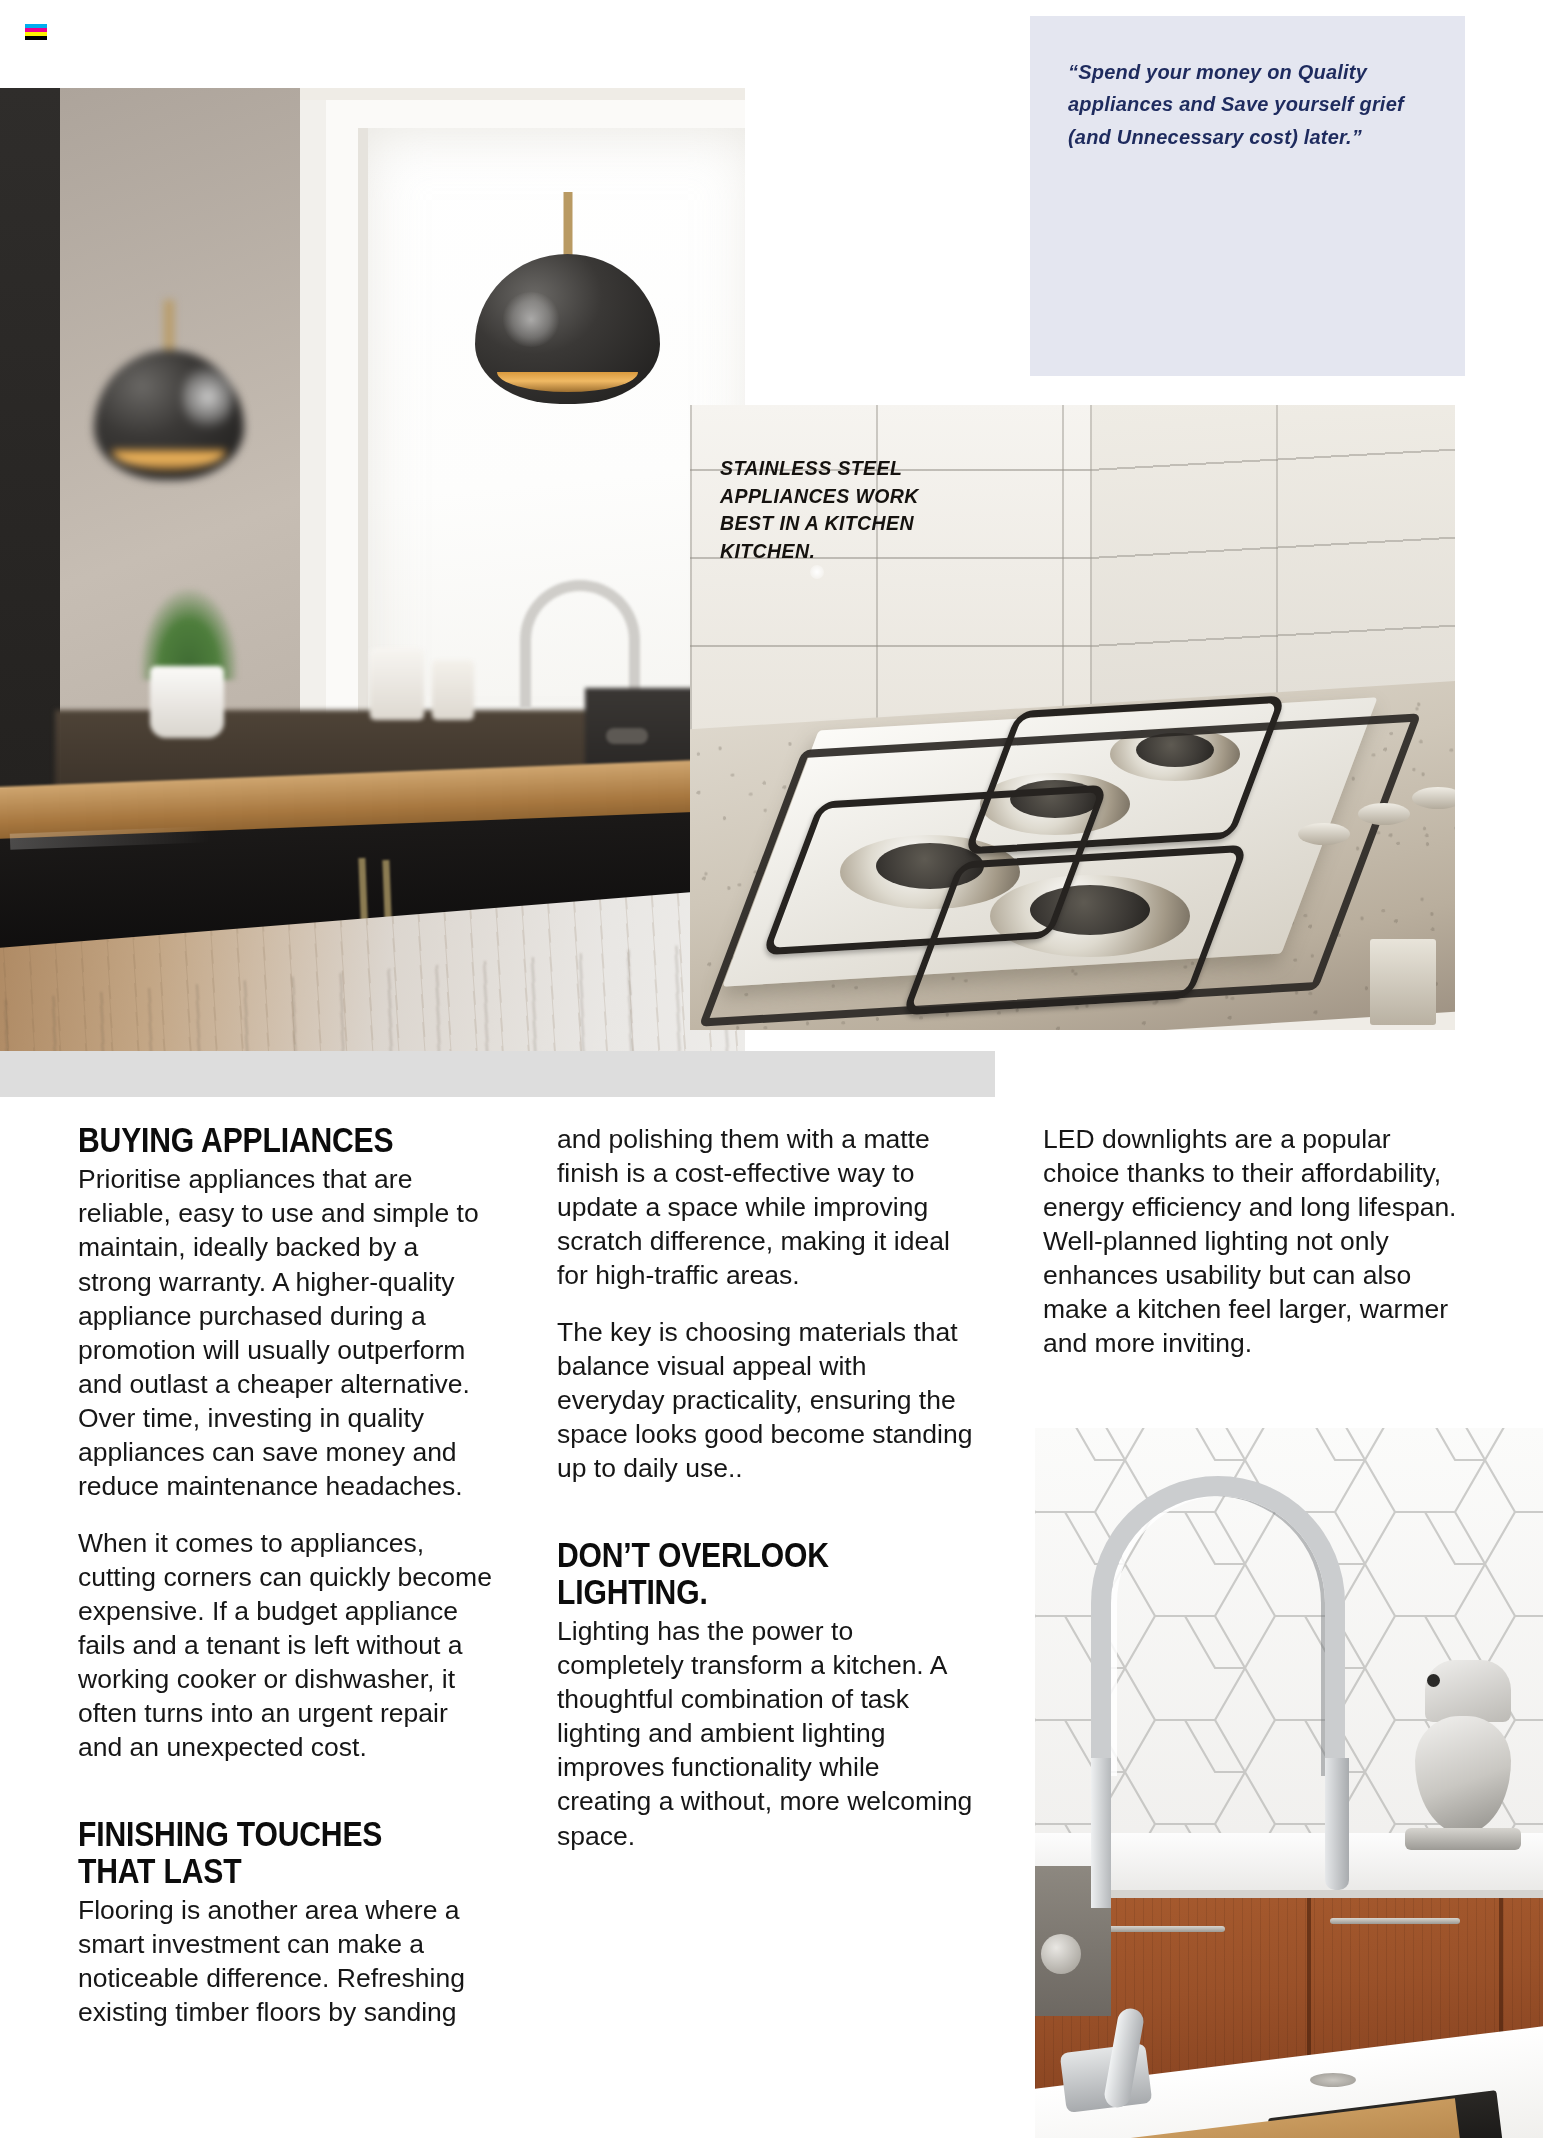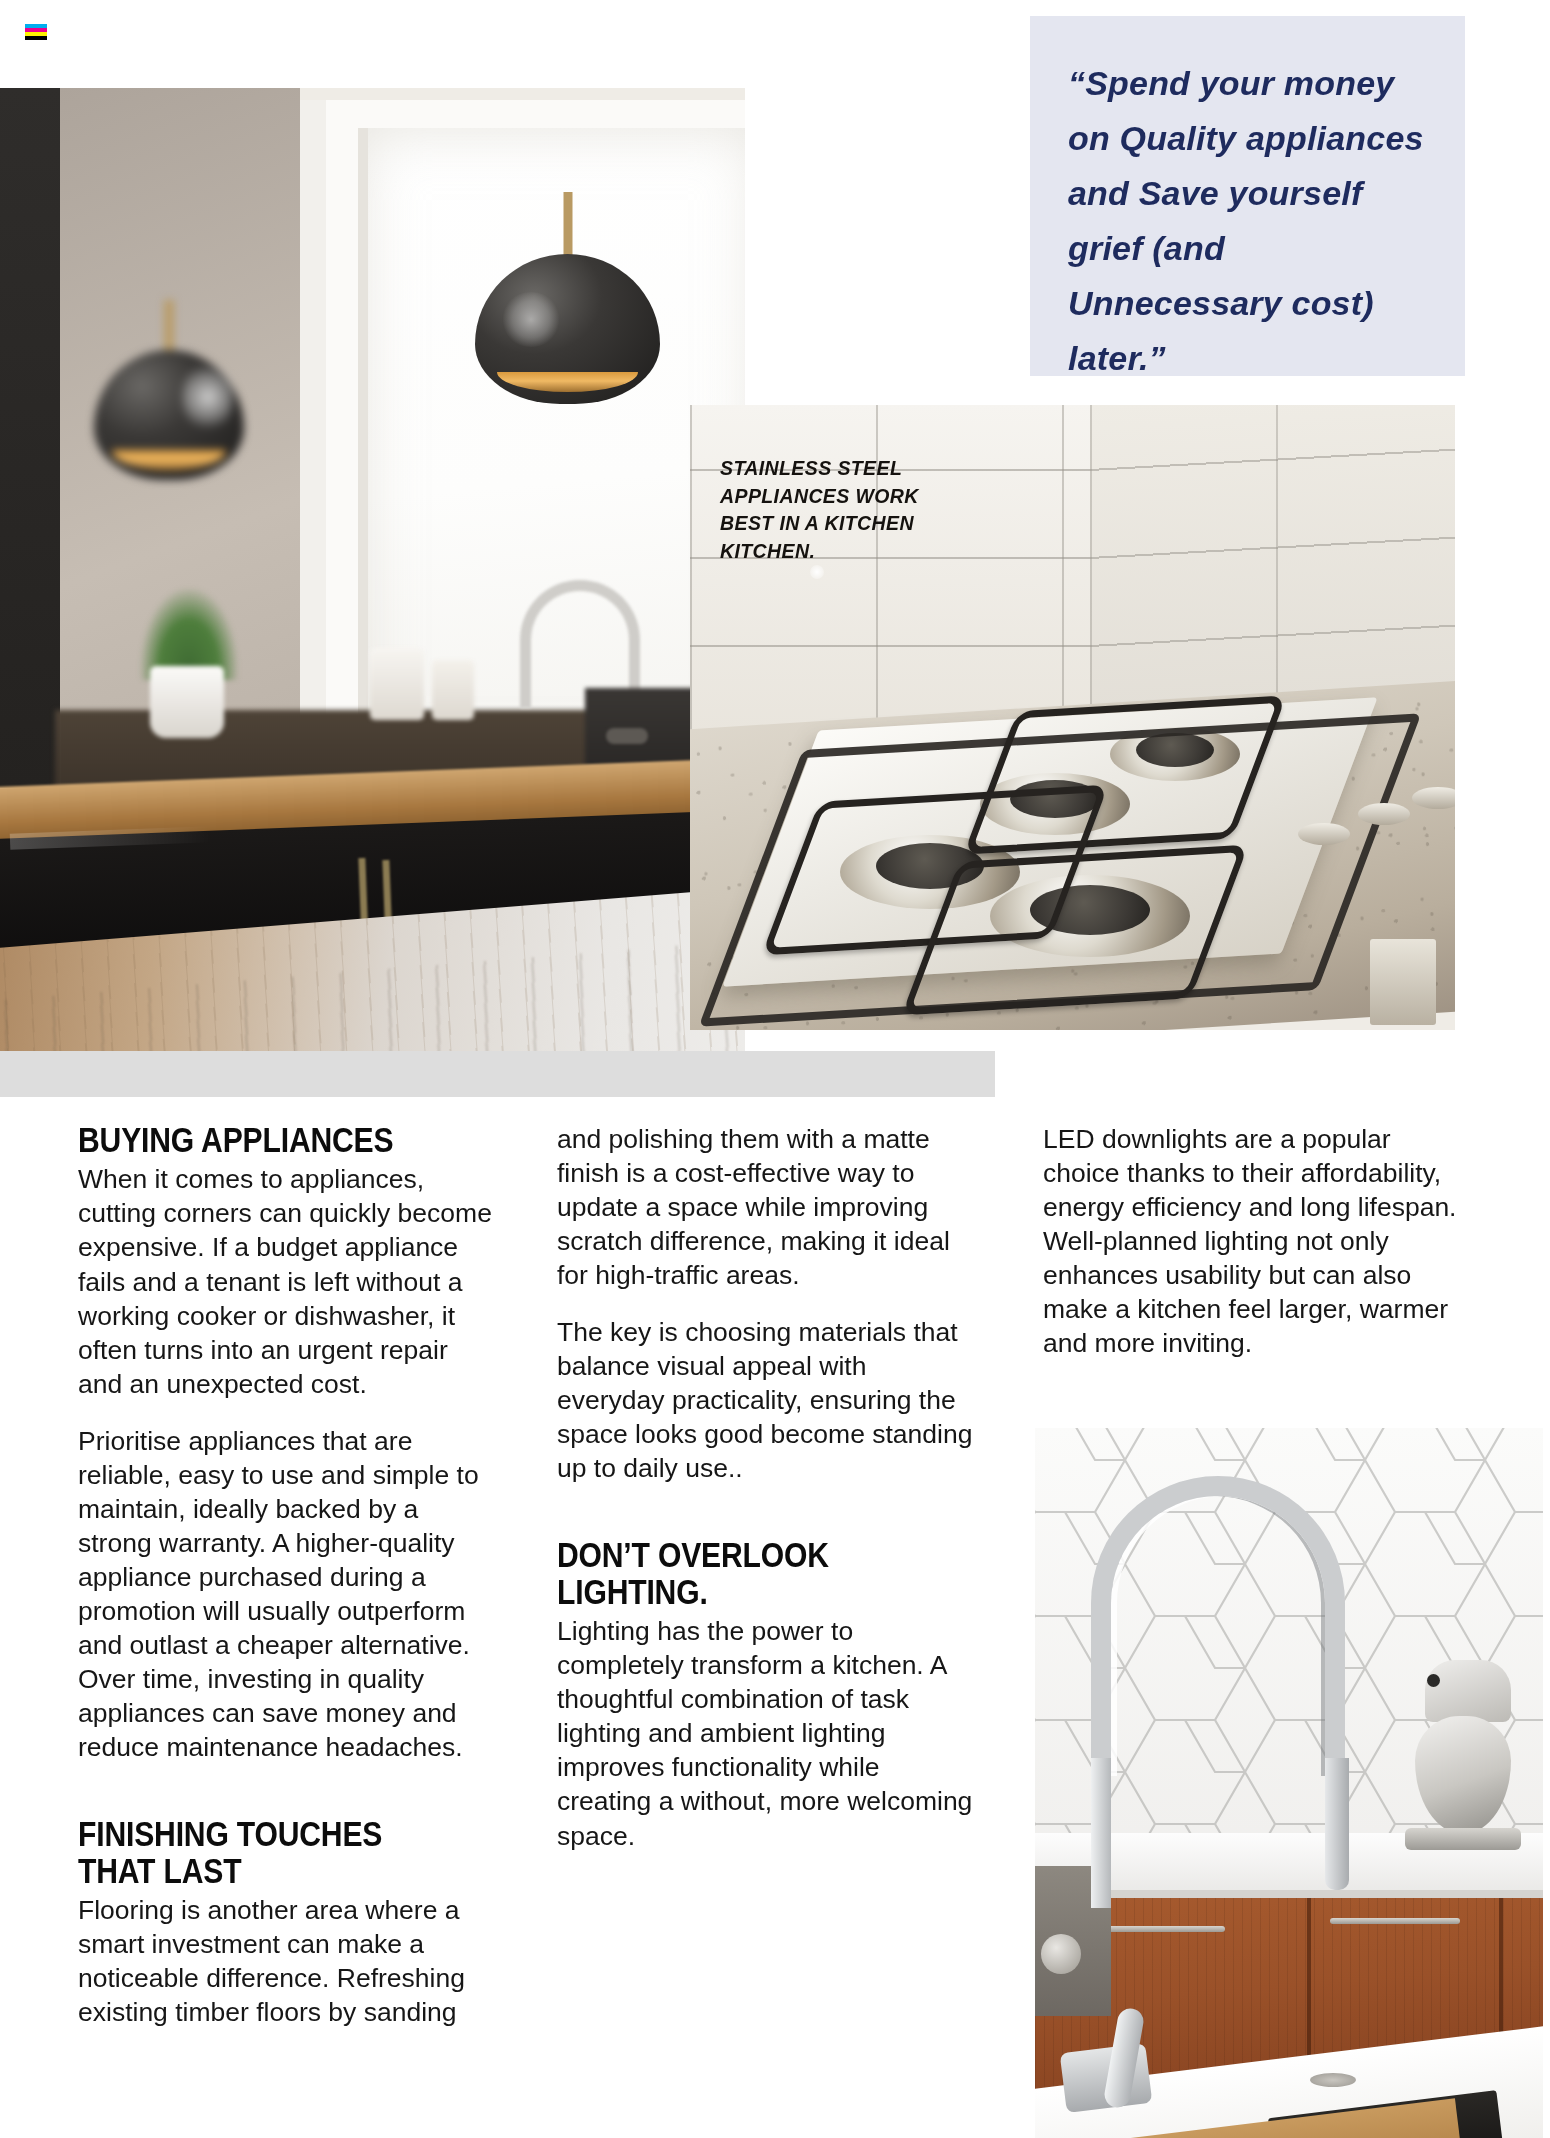--- a/index.html
+++ b/index.html
@@ -98,21 +98,21 @@
 
   
   #heroBand { position:absolute; left:0; top:1051px; width:995px; height:46px; background:#dddddd; }
 
   
   #quote {
     position:absolute; left:1030px; top:16px; width:435px; height:360px;
     background:#e4e6f0; padding:40px 34px 0 38px;
   }
   #quote p {
-    font-size:34px; line-height:1.62; font-weight:700; font-style:italic;
+    font-size:20px; line-height:1.62; font-weight:700; font-style:italic;
     color:#1e2b5e; letter-spacing:.2px;
   }
 
   
   #cooktop {
     position:absolute; left:690px; top:405px; width:765px; height:625px;
     overflow:hidden; background:#efece6;
   }
   #cooktop .tileWall { position:absolute; left:0; top:0; width:765px; height:330px;
     background:
@@ -348,22 +348,22 @@
   <div class="kBase kb1"></div>
   <div class="knob k3"></div>
   <div class="knob k2"></div>
   <div class="knob k1"></div>
   <div class="drawerPull"></div>
 </div>
 <div id="cookCaption">STAINLESS STEEL APPLIANCES WORK BEST IN A KITCHEN KITCHEN.</div>
 
 <div class="col" id="col1">
   <h2>BUYING APPLIANCES</h2>
+  <p>Prioritise appliances that are reliable, easy to use and simple to maintain, ideally backed by a strong warranty. A higher-quality appliance purchased during a promotion will usually outperform and outlast a cheaper alternative. Over time, investing in quality appliances can save money and reduce maintenance headaches.</p>
   <p>When it comes to appliances, cutting corners can quickly become expensive. If a budget appliance fails and a tenant is left without a working cooker or dishwasher, it often turns into an urgent repair and an unexpected cost.</p>
-  <p>Prioritise appliances that are reliable, easy to use and simple to maintain, ideally backed by a strong warranty. A higher-quality appliance purchased during a promotion will usually outperform and outlast a cheaper alternative. Over time, investing in quality appliances can save money and reduce maintenance headaches.</p>
   <h2 class="gap">FINISHING TOUCHES THAT LAST</h2>
   <p>Flooring is another area where a smart investment can make a noticeable difference. Refreshing existing timber floors by sanding</p>
 </div>
 
 <div class="col" id="col2">
   <p>and polishing them with a matte finish is a cost-effective way to update a space while improving scratch difference, making it ideal for high-traffic areas.</p>
   <p>The key is choosing materials that balance visual appeal with everyday practicality, ensuring the space looks good become standing up to daily use..</p>
   <h2 class="gap">DON’T OVERLOOK LIGHTING.</h2>
   <p>Lighting has the power to completely transform a kitchen. A thoughtful combination of task lighting and ambient lighting improves functionality while creating a without, more welcoming space.</p>
 </div>

